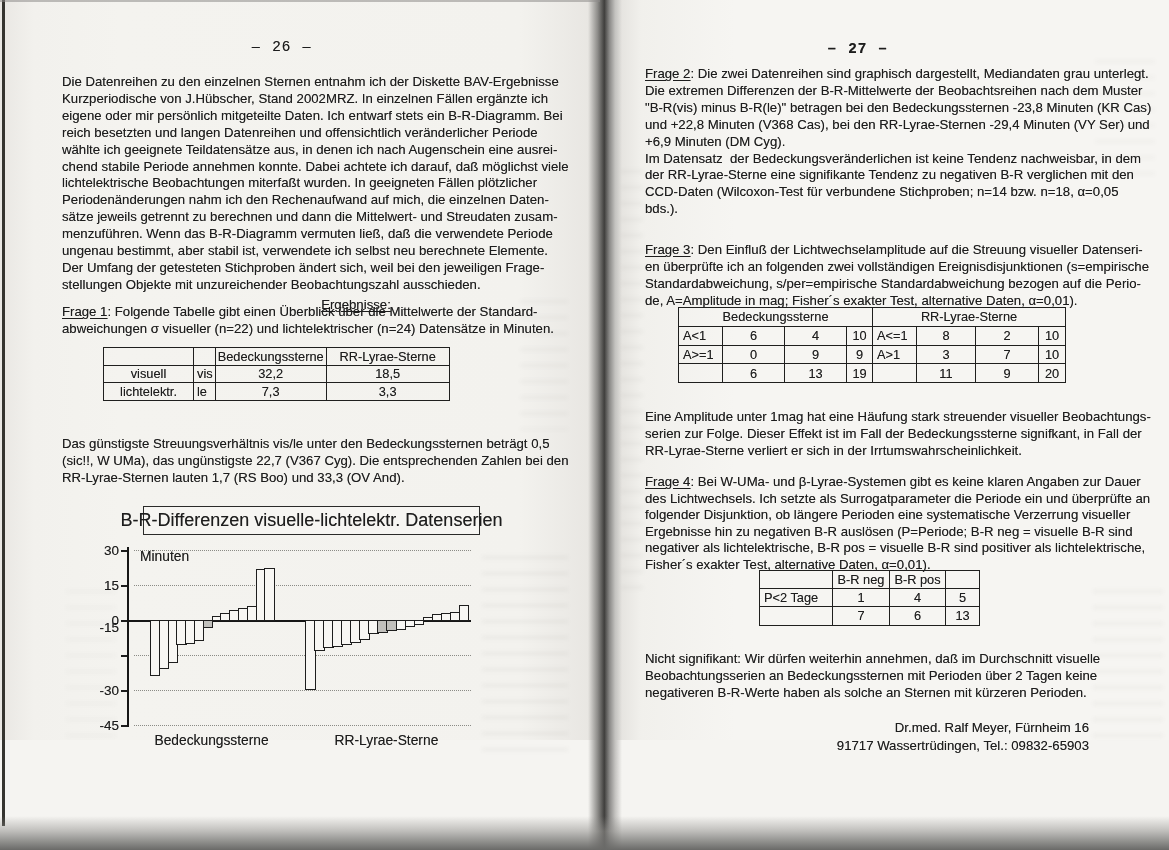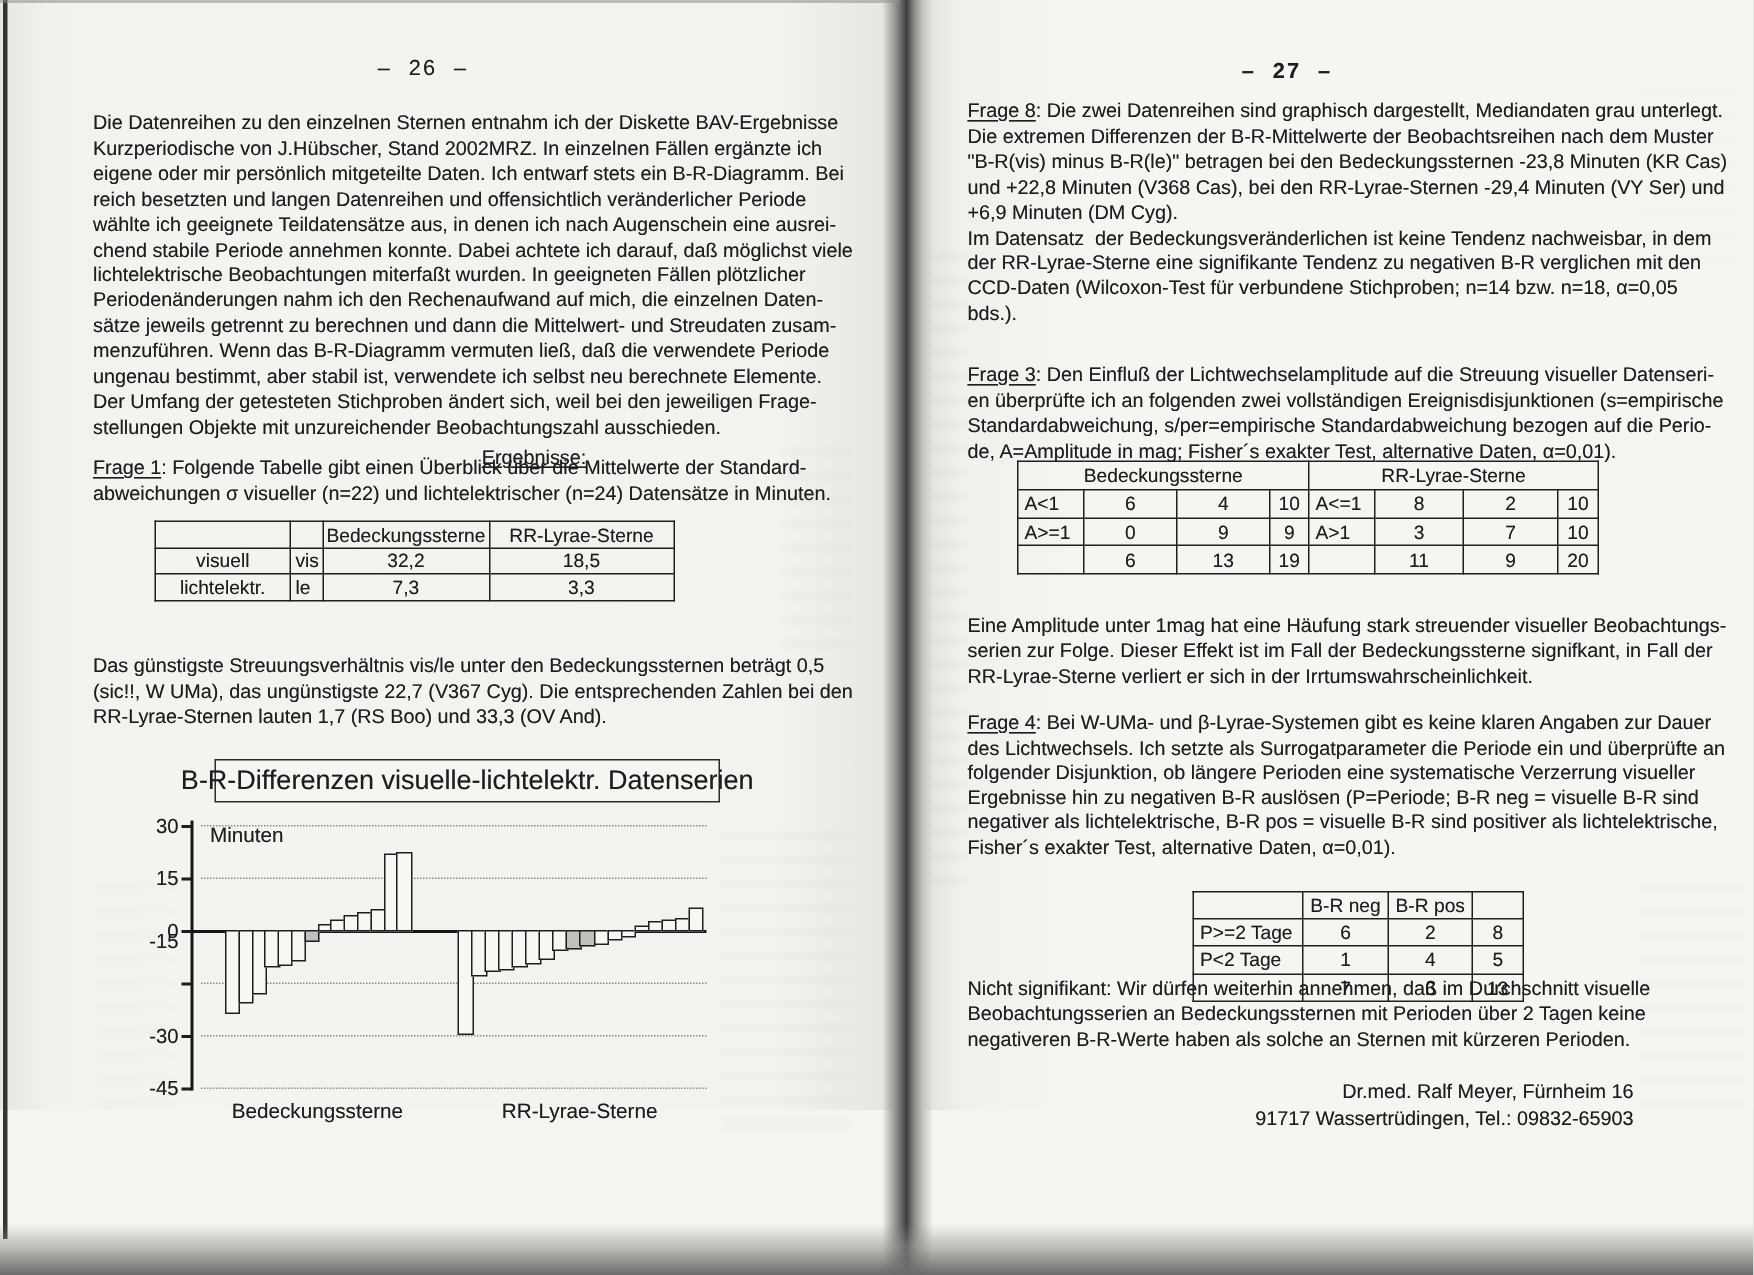--- a/index.html
+++ b/index.html
@@ -162,21 +162,21 @@
       </div>
 
     <div class="smudge" style="left:482px;top:556px;width:86px;height:200px;opacity:.13;"></div>
     <div class="smudge" style="left:520px;top:300px;width:48px;height:130px;opacity:.10;"></div>
     <div class="smudge" style="left:66px;top:590px;width:50px;height:150px;opacity:.07;"></div>
   </div>
 
   <div class="page right">
     <div class="pageno" style="left:178px;top:40px;width:130px;font-weight:bold;">–  27  –</div>
 
-    <div class="txt" style="left:30px;top:66px;width:520px;"><span class="u">Frage 8</span><span>: Die zwei Datenreihen sind graphisch dargestellt, Mediandaten grau unterlegt.
+    <div class="txt" style="left:30px;top:66px;width:520px;"><span class="u">Frage 2</span><span>: Die zwei Datenreihen sind graphisch dargestellt, Mediandaten grau unterlegt.
 Die extremen Differenzen der B-R-Mittelwerte der Beobachtsreihen nach dem Muster
 "B-R(vis) minus B-R(le)" betragen bei den Bedeckungssternen -23,8 Minuten (KR Cas)
 und +22,8 Minuten (V368 Cas), bei den RR-Lyrae-Sternen -29,4 Minuten (VY Ser) und
 +6,9 Minuten (DM Cyg).
 Im Datensatz  der Bedeckungsveränderlichen ist keine Tendenz nachweisbar, in dem
 der RR-Lyrae-Sterne eine signifikante Tendenz zu negativen B-R verglichen mit den
 CCD-Daten (Wilcoxon-Test für verbundene Stichproben; n=14 bzw. n=18, α=0,05
 bds.).</span></div>
 
     <div class="txt" style="left:30px;top:242px;width:520px;"><span class="u">Frage 3</span><span>: Den Einfluß der Lichtwechselamplitude auf die Streuung visueller Datenseri-
@@ -241,42 +241,36 @@
 serien zur Folge. Dieser Effekt ist im Fall der Bedeckungssterne signifkant, in Fall der
 RR-Lyrae-Sterne verliert er sich in der Irrtumswahrscheinlichkeit.</div>
 
     <div class="txt" style="left:30px;top:474px;width:520px;line-height:16.5px;"><span class="u">Frage 4</span><span>: Bei W-UMa- und β-Lyrae-Systemen gibt es keine klaren Angaben zur Dauer
 des Lichtwechsels. Ich setzte als Surrogatparameter die Periode ein und überprüfte an
 folgender Disjunktion, ob längere Perioden eine systematische Verzerrung visueller
 Ergebnisse hin zu negativen B-R auslösen (P=Periode; B-R neg = visuelle B-R sind
 negativer als lichtelektrische, B-R pos = visuelle B-R sind positiver als lichtelektrische,
 Fisher´s exakter Test, alternative Daten, α=0,01).</span></div>
 
-    <div class="tblwrap" style="left:144px;top:594px;margin-left:36px;">
+    <div class="tblwrap" style="left:144px;top:570px;">
       <table id="t4">
         <colgroup>
             <col style="width:73px">
             <col style="width:57px">
             <col style="width:56px">
             <col style="width:34px">
           </colgroup>
         <tbody>
             <tr>
               <td></td>
               <td>B-R neg</td>
               <td>B-R pos</td>
               <td></td>
             </tr>
             <tr>
-              <td>P&gt;=2 Tage</td>
-              <td>6</td>
-              <td>2</td>
-              <td>8</td>
-            </tr>
-            <tr>
               <td>P&lt;2 Tage</td>
               <td>1</td>
               <td>4</td>
               <td>5</td>
             </tr>
             <tr>
               <td></td>
               <td>7</td>
               <td>6</td>
               <td>13</td>

